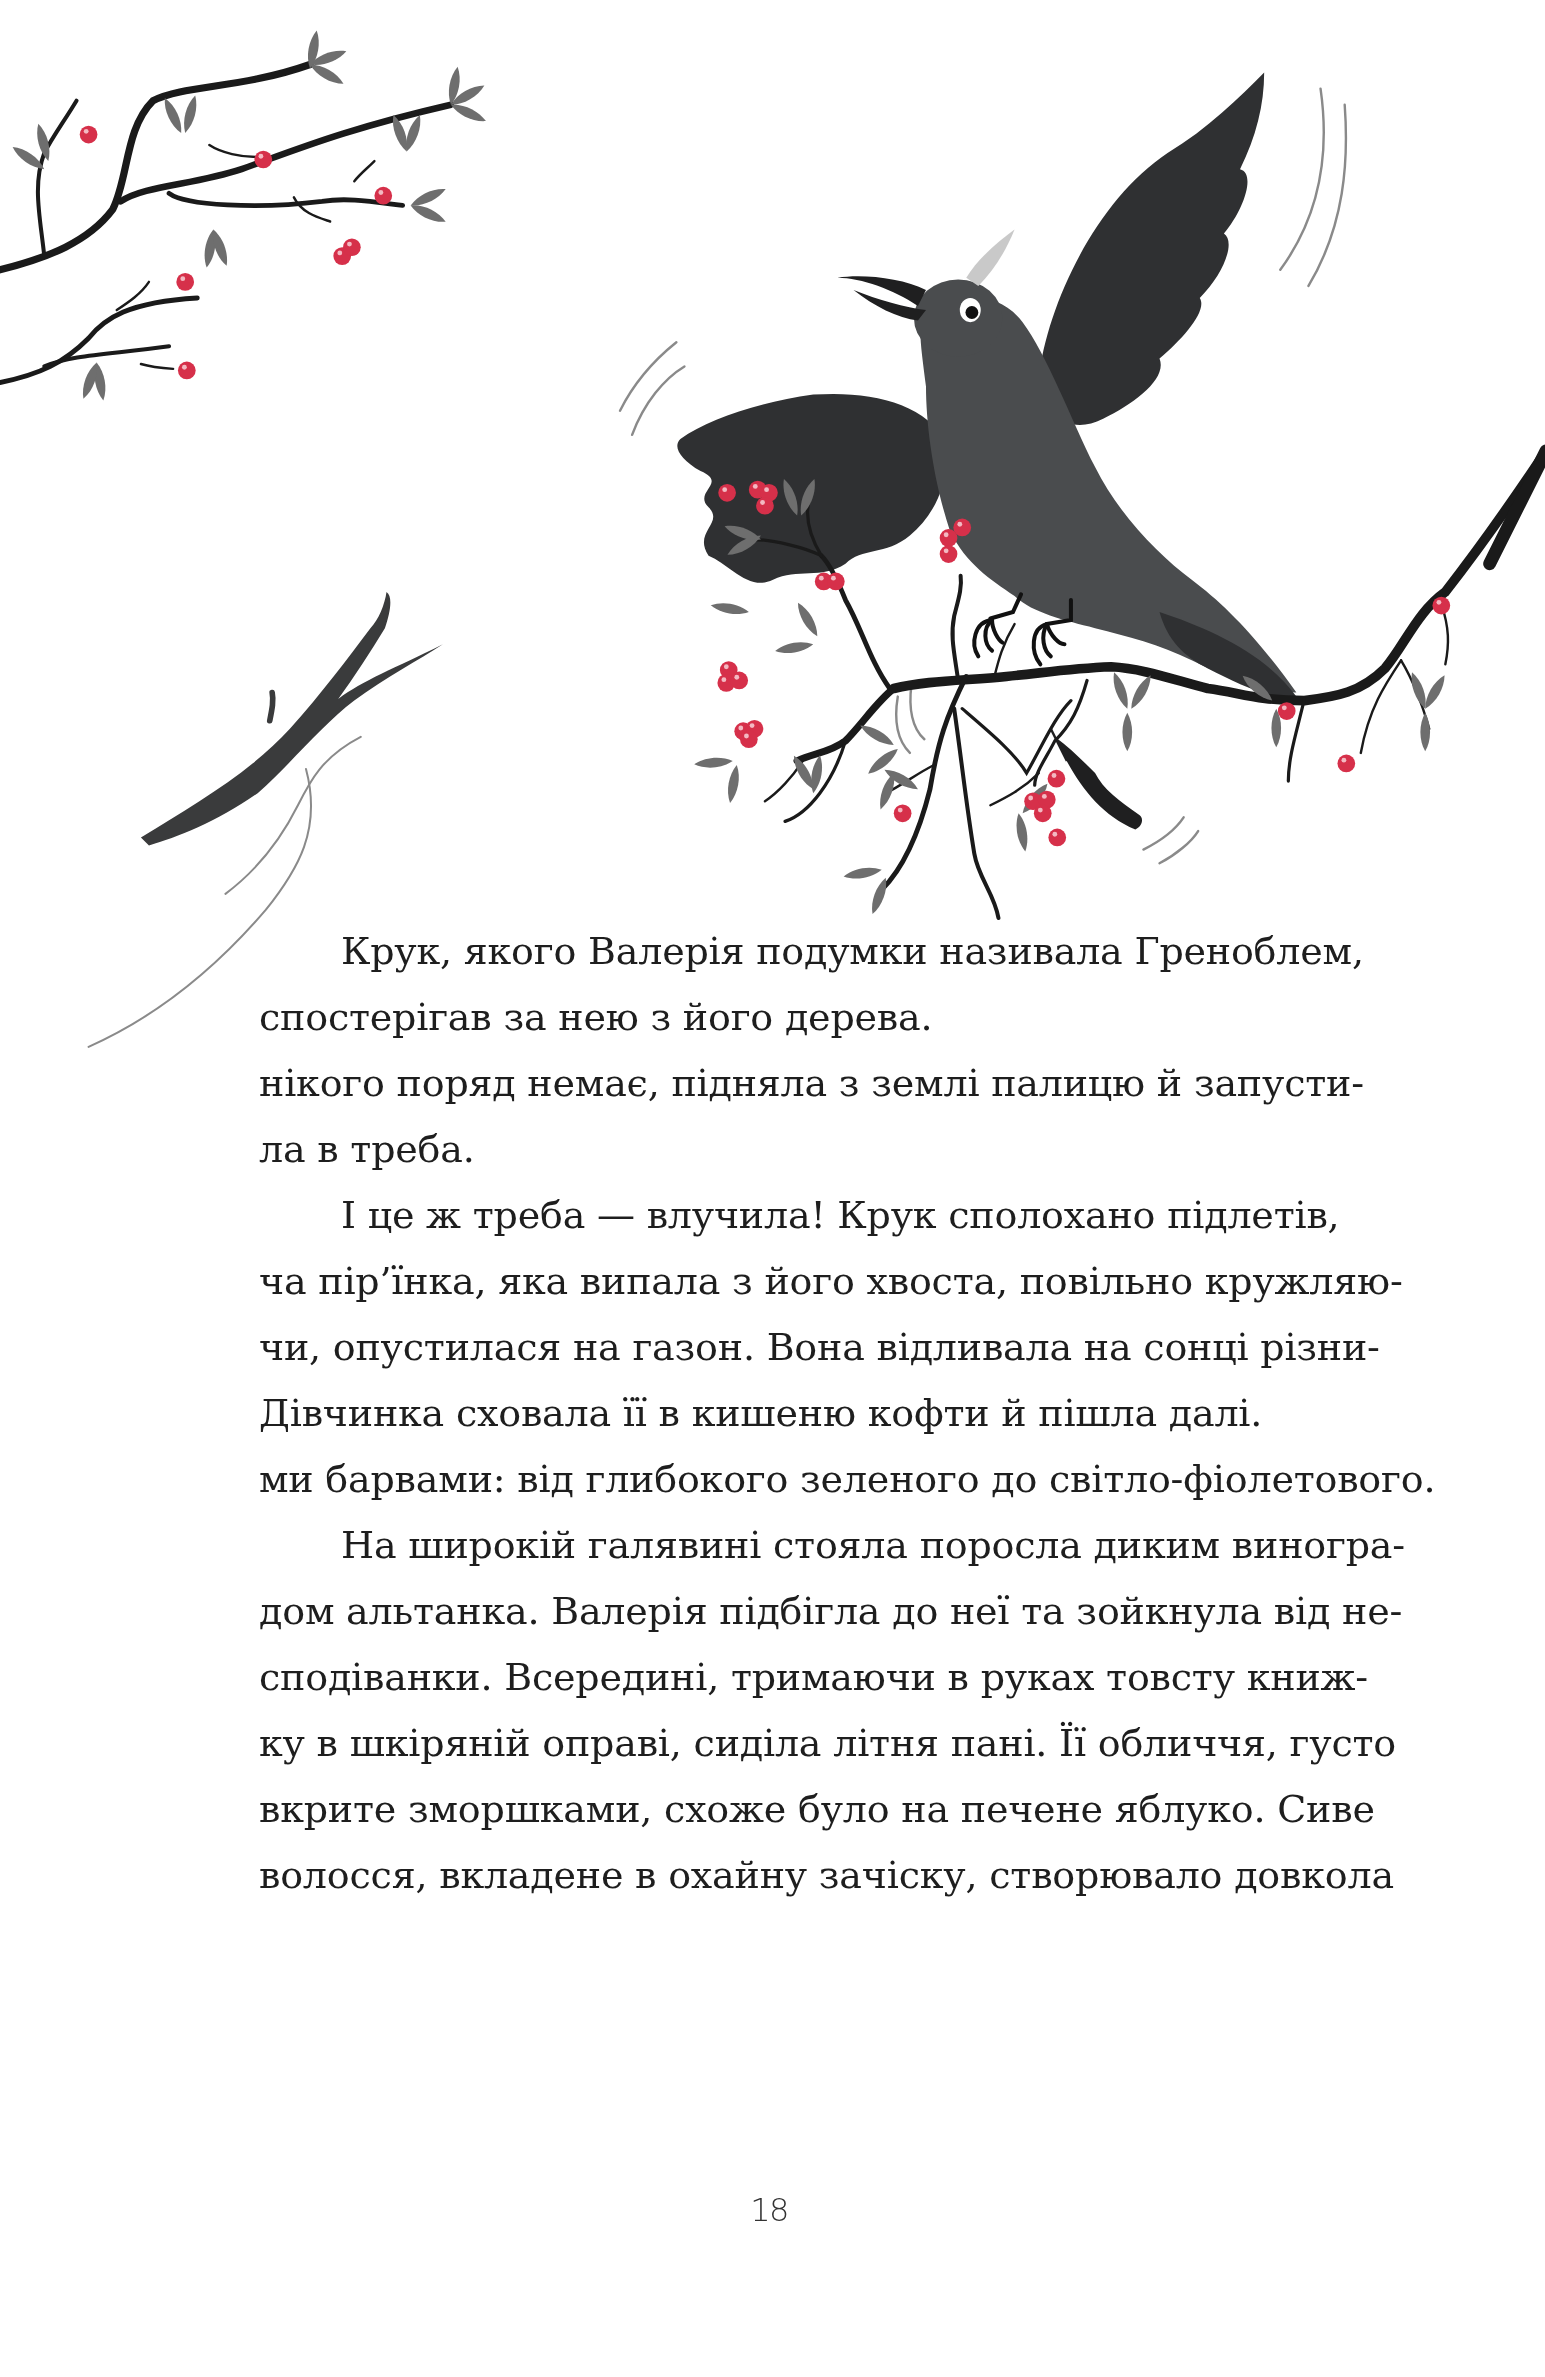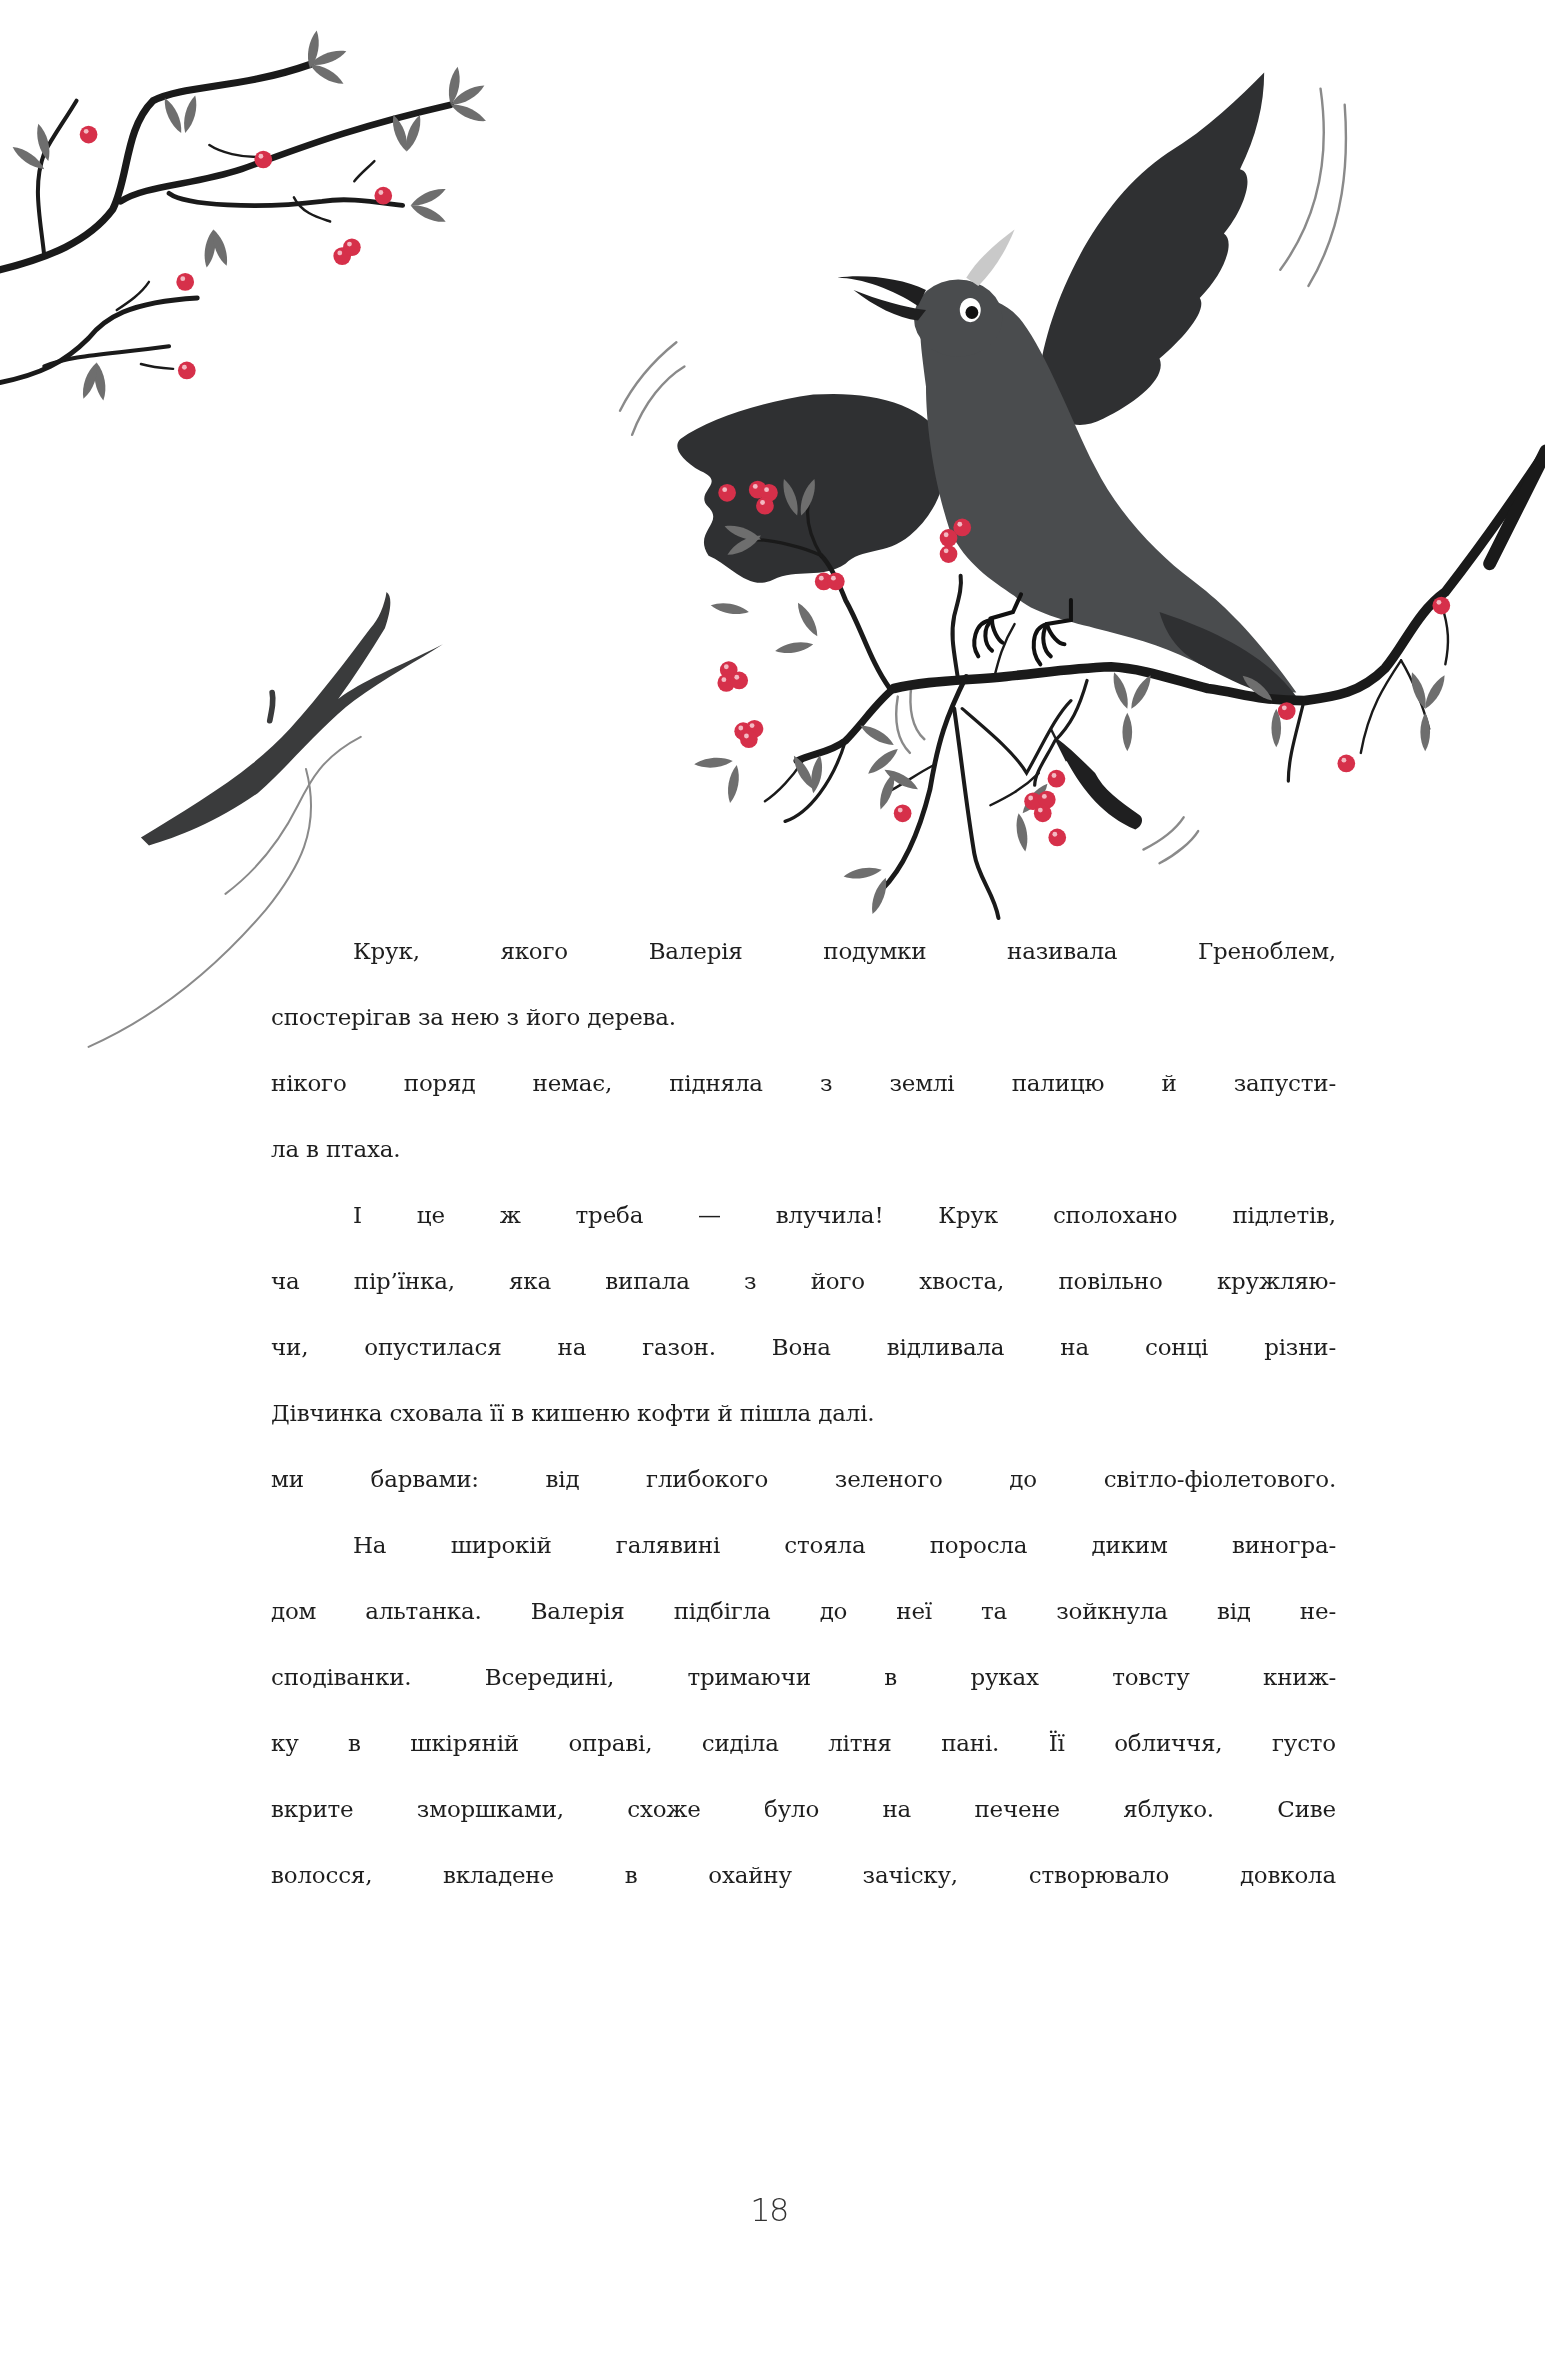--- a/index.html
+++ b/index.html
@@ -25,26 +25,25 @@
   .body-text {
     position: absolute;
     left: 259px;
     top: 918px;
     width: 1077px;
   }
   .line {
     display: block;
     height: 66px;
     line-height: 66px;
-    font-size: 23px;
+    font-size: 38px;
     white-space: nowrap;
     text-align: justify;
     text-align-last: justify;
     letter-spacing: -0.2px;
-    margin-left: 12px;
   }
   .line.first {
     padding-left: 82px;
   }
   .line.last {
     text-align-last: left;
   }
   .page-number {
     position: absolute;
     left: 0;
@@ -251,21 +250,21 @@
   </g>
 </svg>
 
 <div class="body-text">
   <div class="paragraph">
     <span class="line first">Крук, якого Валерія подумки називала Греноблем,</span>
     <span class="line last">спостерігав за нею з його дерева.</span>
   </div>
   <div class="paragraph">
     <span class="line">нікого поряд немає, підняла з землі палицю й запусти-</span>
-    <span class="line last">ла в птаха.</span>
+    <span class="line last">ла в треба.</span>
   </div>
   <div class="paragraph">
     <span class="line first">І це ж треба — влучила! Крук сполохано підлетів,</span>
     <span class="line">ча пір’їнка, яка випала з його хвоста, повільно кружляю-</span>
     <span class="line">чи, опустилася на газон. Вона відливала на сонці різни-</span>
     <span class="line last">Дівчинка сховала її в кишеню кофти й пішла далі.</span>
     <span class="line">ми барвами: від глибокого зеленого до світло-фіолетового.</span>
   </div>
   <div class="paragraph">
     <span class="line first">На широкій галявині стояла поросла диким виногра-</span>

